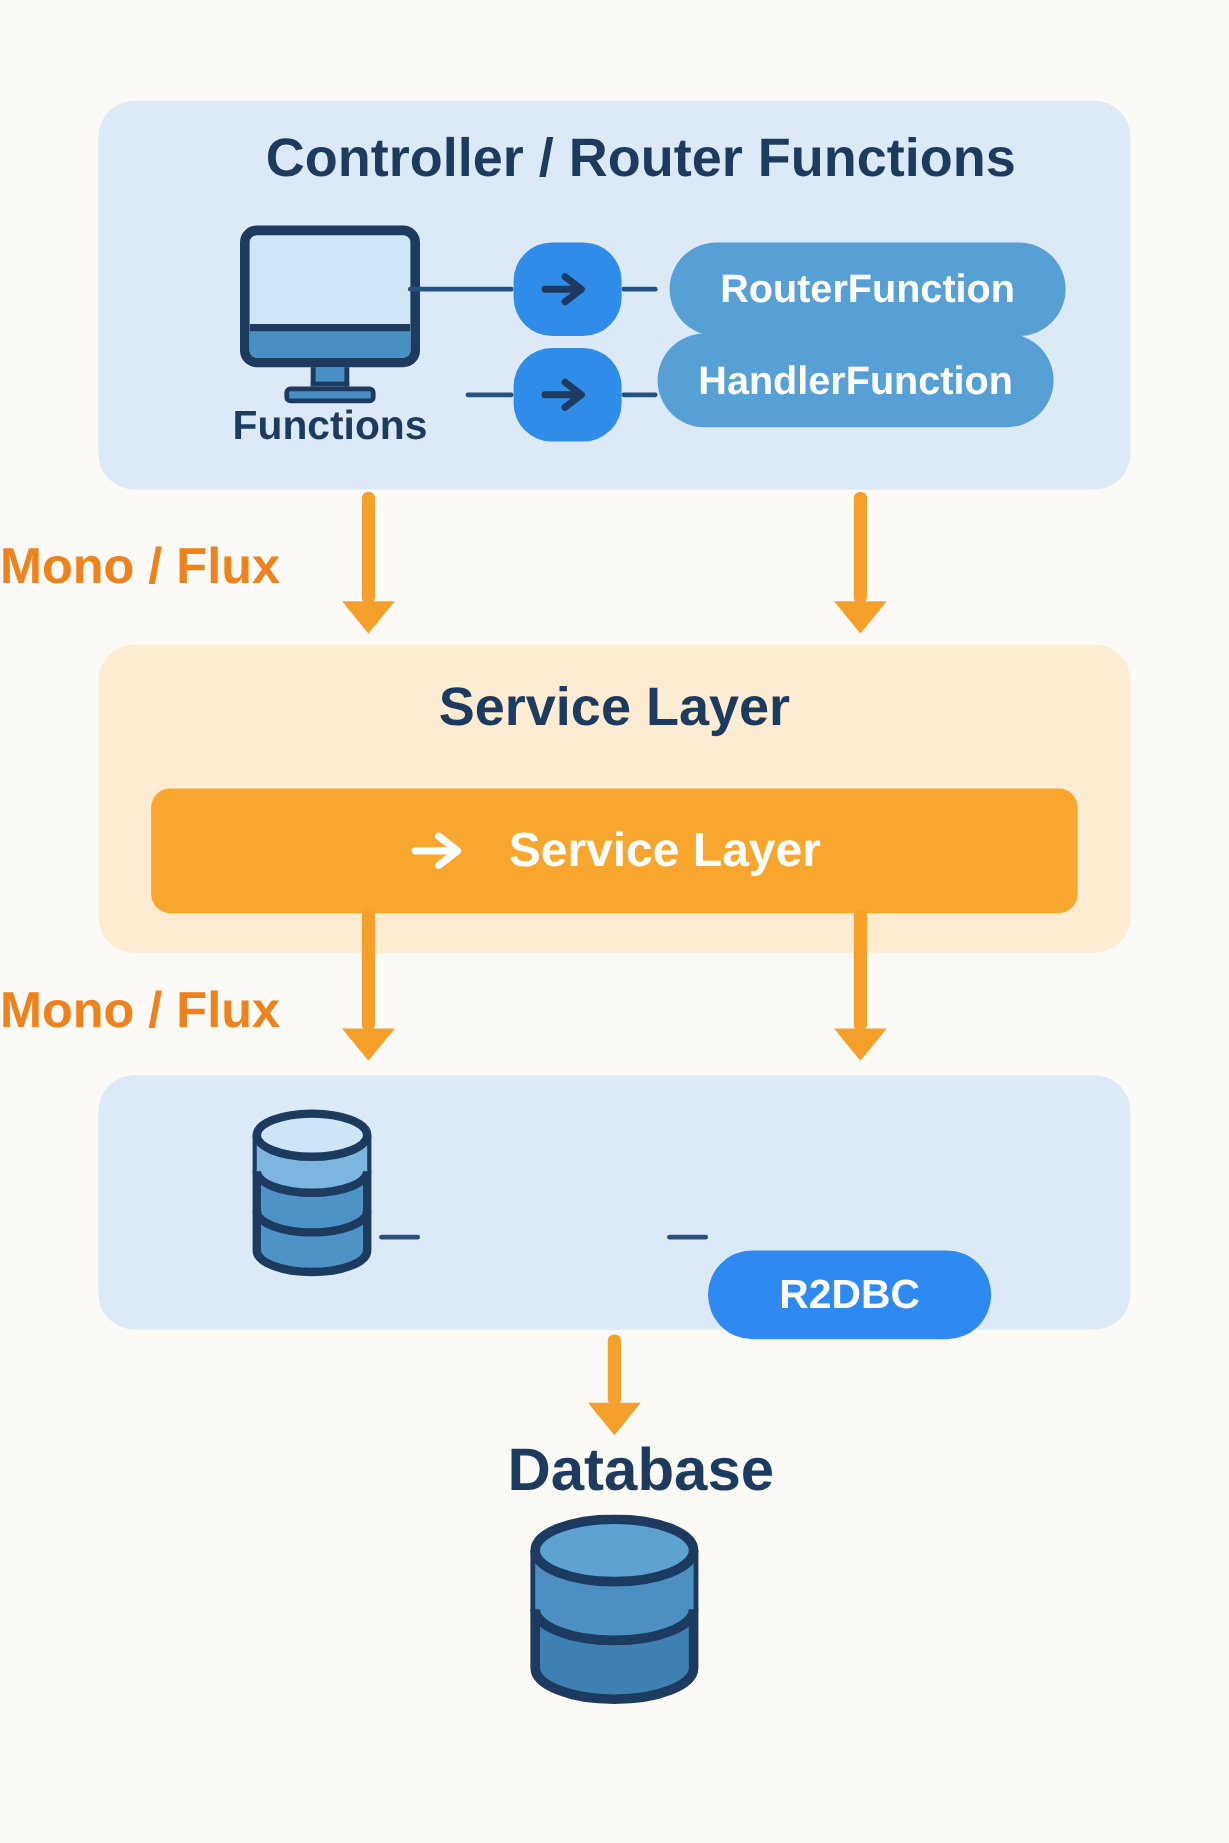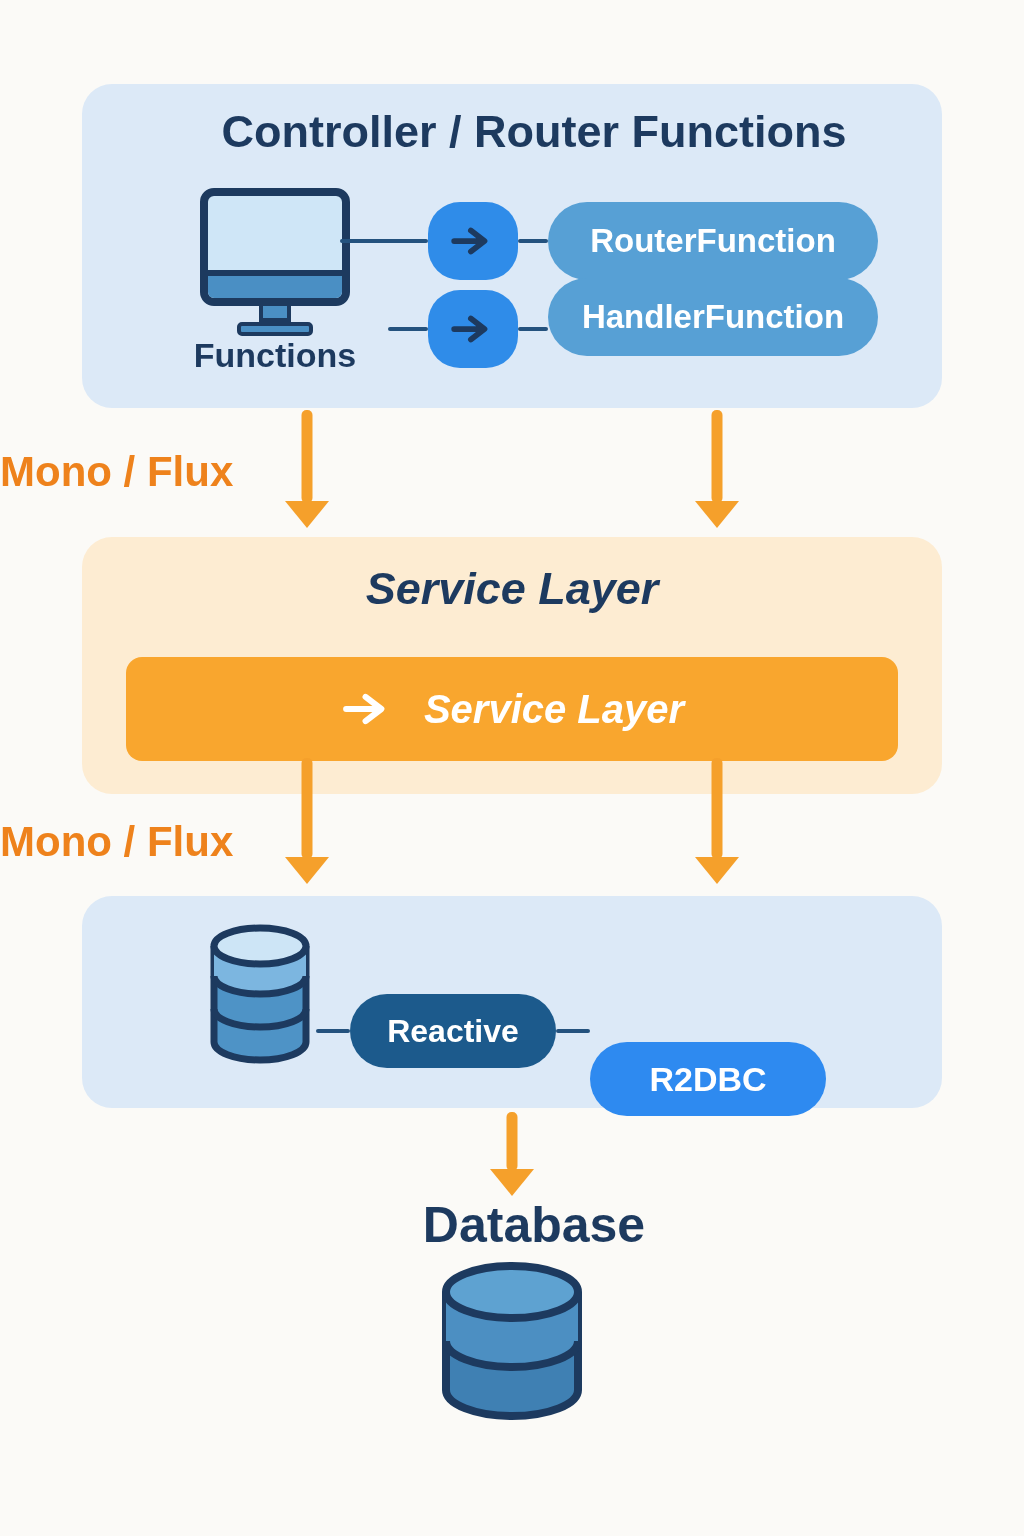--- a/index.html
+++ b/index.html
@@ -111,21 +111,21 @@
     </div>
     <div class="webclient-label">Functions</div>
 
     <div class="conn" style="left:258px; top:155px; width:88px;"></div>
     <div class="chip" style="left:346px; top:118px;">
       <svg viewBox="0 0 44 28">
         <path d="M4 14 h26 M20 4 l13 10 -13 10"></path>
       </svg>
     </div>
     <div class="conn" style="left:436px; top:155px; width:30px;"></div>
-    <div class="pill pill-light" style="left:466px; top:118px; width:330px;">
+    <div class="pill pill-light" style="left:476px; top:118px; width:330px;">
       <span>RouterFunction</span>
     </div>
 
     <div class="conn" style="left:306px; top:243px; width:40px;"></div>
     <div class="chip" style="left:346px; top:206px;">
       <svg viewBox="0 0 44 28">
         <path d="M4 14 h26 M20 4 l13 10 -13 10"></path>
       </svg>
     </div>
     <div class="conn" style="left:436px; top:243px; width:30px;"></div>
@@ -137,21 +137,21 @@
   <div class="flow-arrow arrow-118" style="left:285px; top:410px;">
     <div class="stem"></div>
     <div class="head"></div>
   </div>
   <div class="flow-arrow arrow-118" style="left:695px; top:410px;">
     <div class="stem"></div>
     <div class="head"></div>
   </div>
   <div class="flow-label" style="top:448px;">Mono / Flux</div>
 
-  <section class="panel cream" style="left:82px; top:537px; width:860px; height:257px;font-style:italic;">
+  <section class="panel cream" style="left:82px; top:537px; width:860px; height:257px;">
     <h1 class="panel-title" style="top:26px; font-size:45px;">Service Layer</h1>
     <div class="service-bar">
       <svg viewBox="0 0 44 28">
         <path d="M4 14 h26 M20 4 l13 10 -13 10"></path>
       </svg>
       <span class="bar-label">Service Layer</span>
     </div>
   </section>
 
   <div class="flow-arrow arrow-126" style="left:285px; top:758px;">
@@ -168,23 +168,20 @@
     <svg class="db-icon" style="left:122px; top:24px; width:112px; height:148px;" viewBox="0 0 112 148">
       <path d="M10 26 v96 a46 18 0 0 0 92 0 v-96" fill="#4e93c6" stroke="#1d3a5f" stroke-width="7" stroke-linejoin="round"></path>
       <path d="M10 26 v30 a46 18 0 0 0 92 0 v-30" fill="#7cb6e0" stroke="none"></path>
       <path d="M10 56 a46 18 0 0 0 92 0" fill="none" stroke="#1d3a5f" stroke-width="7"></path>
       <path d="M10 89 a46 18 0 0 0 92 0" fill="none" stroke="#1d3a5f" stroke-width="7"></path>
       <ellipse cx="56" cy="26" rx="46" ry="18" fill="#cde5f6" stroke="#1d3a5f" stroke-width="7"></ellipse>
     </svg>
 
 
     <div class="conn" style="left:234px; top:133px; width:34px;"></div>
-    <div class="pill pill-dark" style="left:268px; top:98px; width:206px;">
-      <span>Reactive</span>
-    </div>
     <div class="conn" style="left:474px; top:133px; width:34px;"></div>
     <div class="pill pill-bright" style="left:508px; top:98px; width:236px;">
       <span>R2DBC</span>
     </div>
   </section>
 
   <div class="flow-arrow arrow-84" style="left:490px; top:1112px;">
     <div class="stem"></div>
     <div class="head"></div>
   </div>

